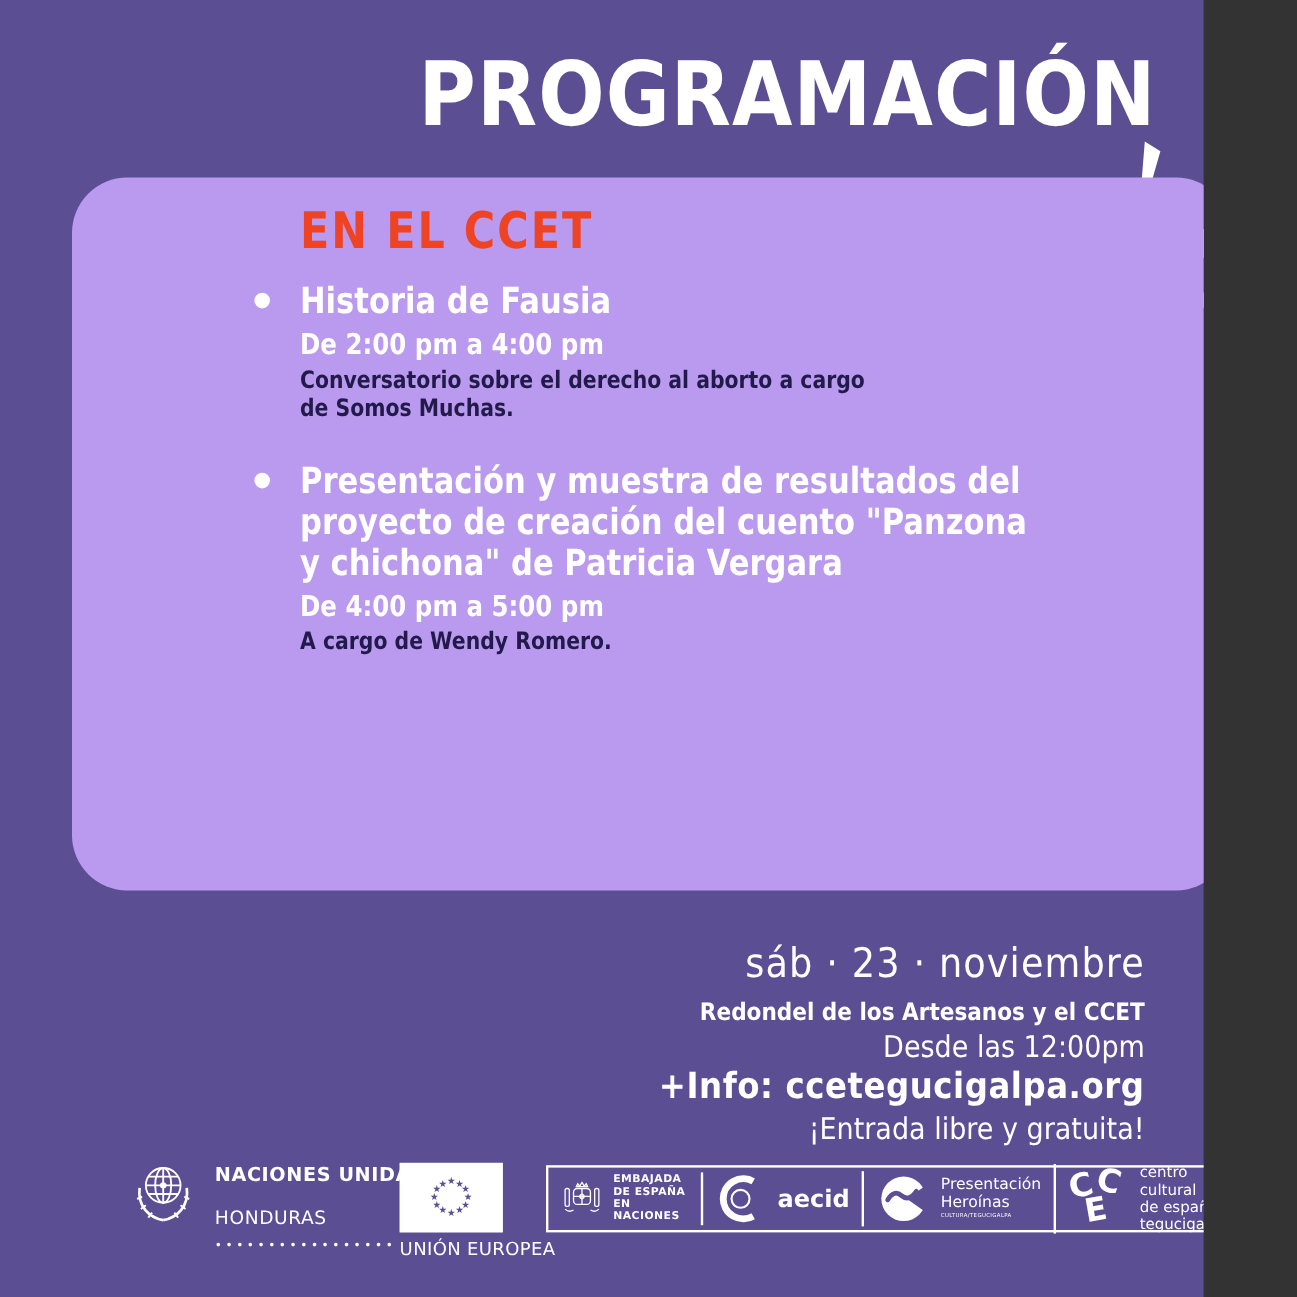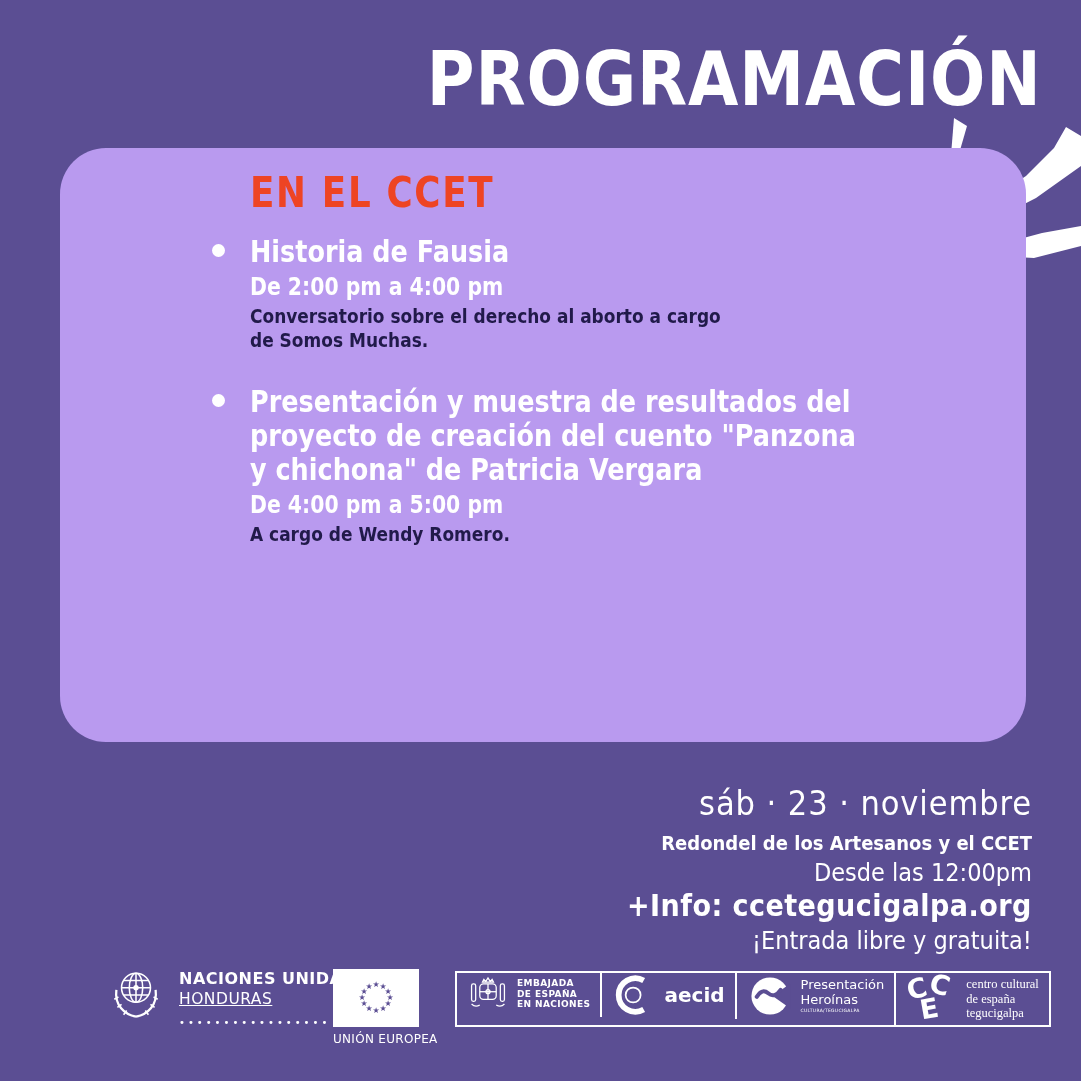--- a/index.html
+++ b/index.html
@@ -1,17 +1,17 @@
 <!DOCTYPE html>
 <html><head>
 <meta charset="utf-8">
 <style>
   html,body{margin:0;padding:0;background:#333;}
   .poster{
-    position:relative;width:1081px;height:1081px;overflow:hidden;
+    position:relative;width:1003px;height:1081px;overflow:hidden;
     background:#5b4e93;
     font-family:"DejaVu Sans","Liberation Sans",sans-serif;
   }
   
   .main-title{
     position:absolute;top:36px;right:39px;
     color:#fff;font-size:74px;font-weight:bold;letter-spacing:1px;
     transform:scaleX(.88);transform-origin:right top;white-space:nowrap;
   }
   
@@ -46,37 +46,37 @@
   .info{
     position:absolute;right:49px;top:888px;text-align:right;color:#fff;
     transform:scaleX(.9);transform-origin:right top;
   }
   .info-url{font-size:30px;font-weight:bold;letter-spacing:.5px;}
   .info-admission{font-size:25px;font-weight:normal;margin-top:3px;}
   
   .un-block{position:absolute;left:105px;top:963px;display:flex;align-items:flex-start;color:#fff;}
   .un-text{margin-left:12px;padding-top:6px;}
   .un-name{font-size:16px;font-weight:bold;letter-spacing:.5px;}
-  .un-country{font-size:15.5px;margin-top:2px;letter-spacing:.5px;text-decoration:underline;}
+  .un-country{font-size:15.5px;margin-top:18px;letter-spacing:.5px;}
   .un-dots{font-size:10px;letter-spacing:3px;margin-top:9px;white-space:nowrap;}
   .eu-block{position:absolute;left:333px;top:969px;width:86px;text-align:center;color:#fff;}
   .eu-flag{width:86px;height:58px;background:#fff;display:block;}
-  .eu-label{font-size:12px;margin-top:5px;letter-spacing:.3px;white-space:nowrap;}
+  .eu-label{font-size:15px;margin-top:5px;letter-spacing:.3px;white-space:nowrap;}
   .logo-strip{
-    position:absolute;left:455px;top:971px;height:56px;display:flex;align-items:flex-start;
+    position:absolute;left:455px;top:971px;height:56px;display:flex;align-items:center;
     border:2px solid #fff;box-sizing:border-box;color:#fff;
   }
   .strip-cell{display:flex;align-items:center;padding:0 10px;box-sizing:border-box;}
   .strip-cell + .strip-cell{border-left:2px solid #fff;}
   .cell-text{margin-left:8px;line-height:1.15;}
   .embassy-line{font-size:9px;font-weight:bold;letter-spacing:.4px;}
   .aecid-label{font-size:20px;font-weight:bold;margin-left:8px;}
   .coop-line{font-size:13px;line-height:1.12;}
   .coop-tiny{font-size:4.5px;letter-spacing:.3px;margin-top:1px;}
-  .cce-line{font-size:12.5px;line-height:1.15;font-family:Liberation Serif, serif;}
+  .cce-line{font-size:12.5px;line-height:1.15;}
   .cce-glyph{position:relative;width:52px;height:52px;flex:0 0 52px;}
   .cce-glyph span{
     position:absolute;color:#fff;font-weight:bold;font-size:27px;
     font-family:"DejaVu Sans",sans-serif;line-height:1;
   }
   .cce-c1{left:1px;top:2px;transform:rotate(-14deg);}
   .cce-c2{left:24px;top:-2px;transform:rotate(16deg);}
   .cce-e1{left:14px;top:22px;transform:rotate(-10deg);}
 </style>
 </head>

